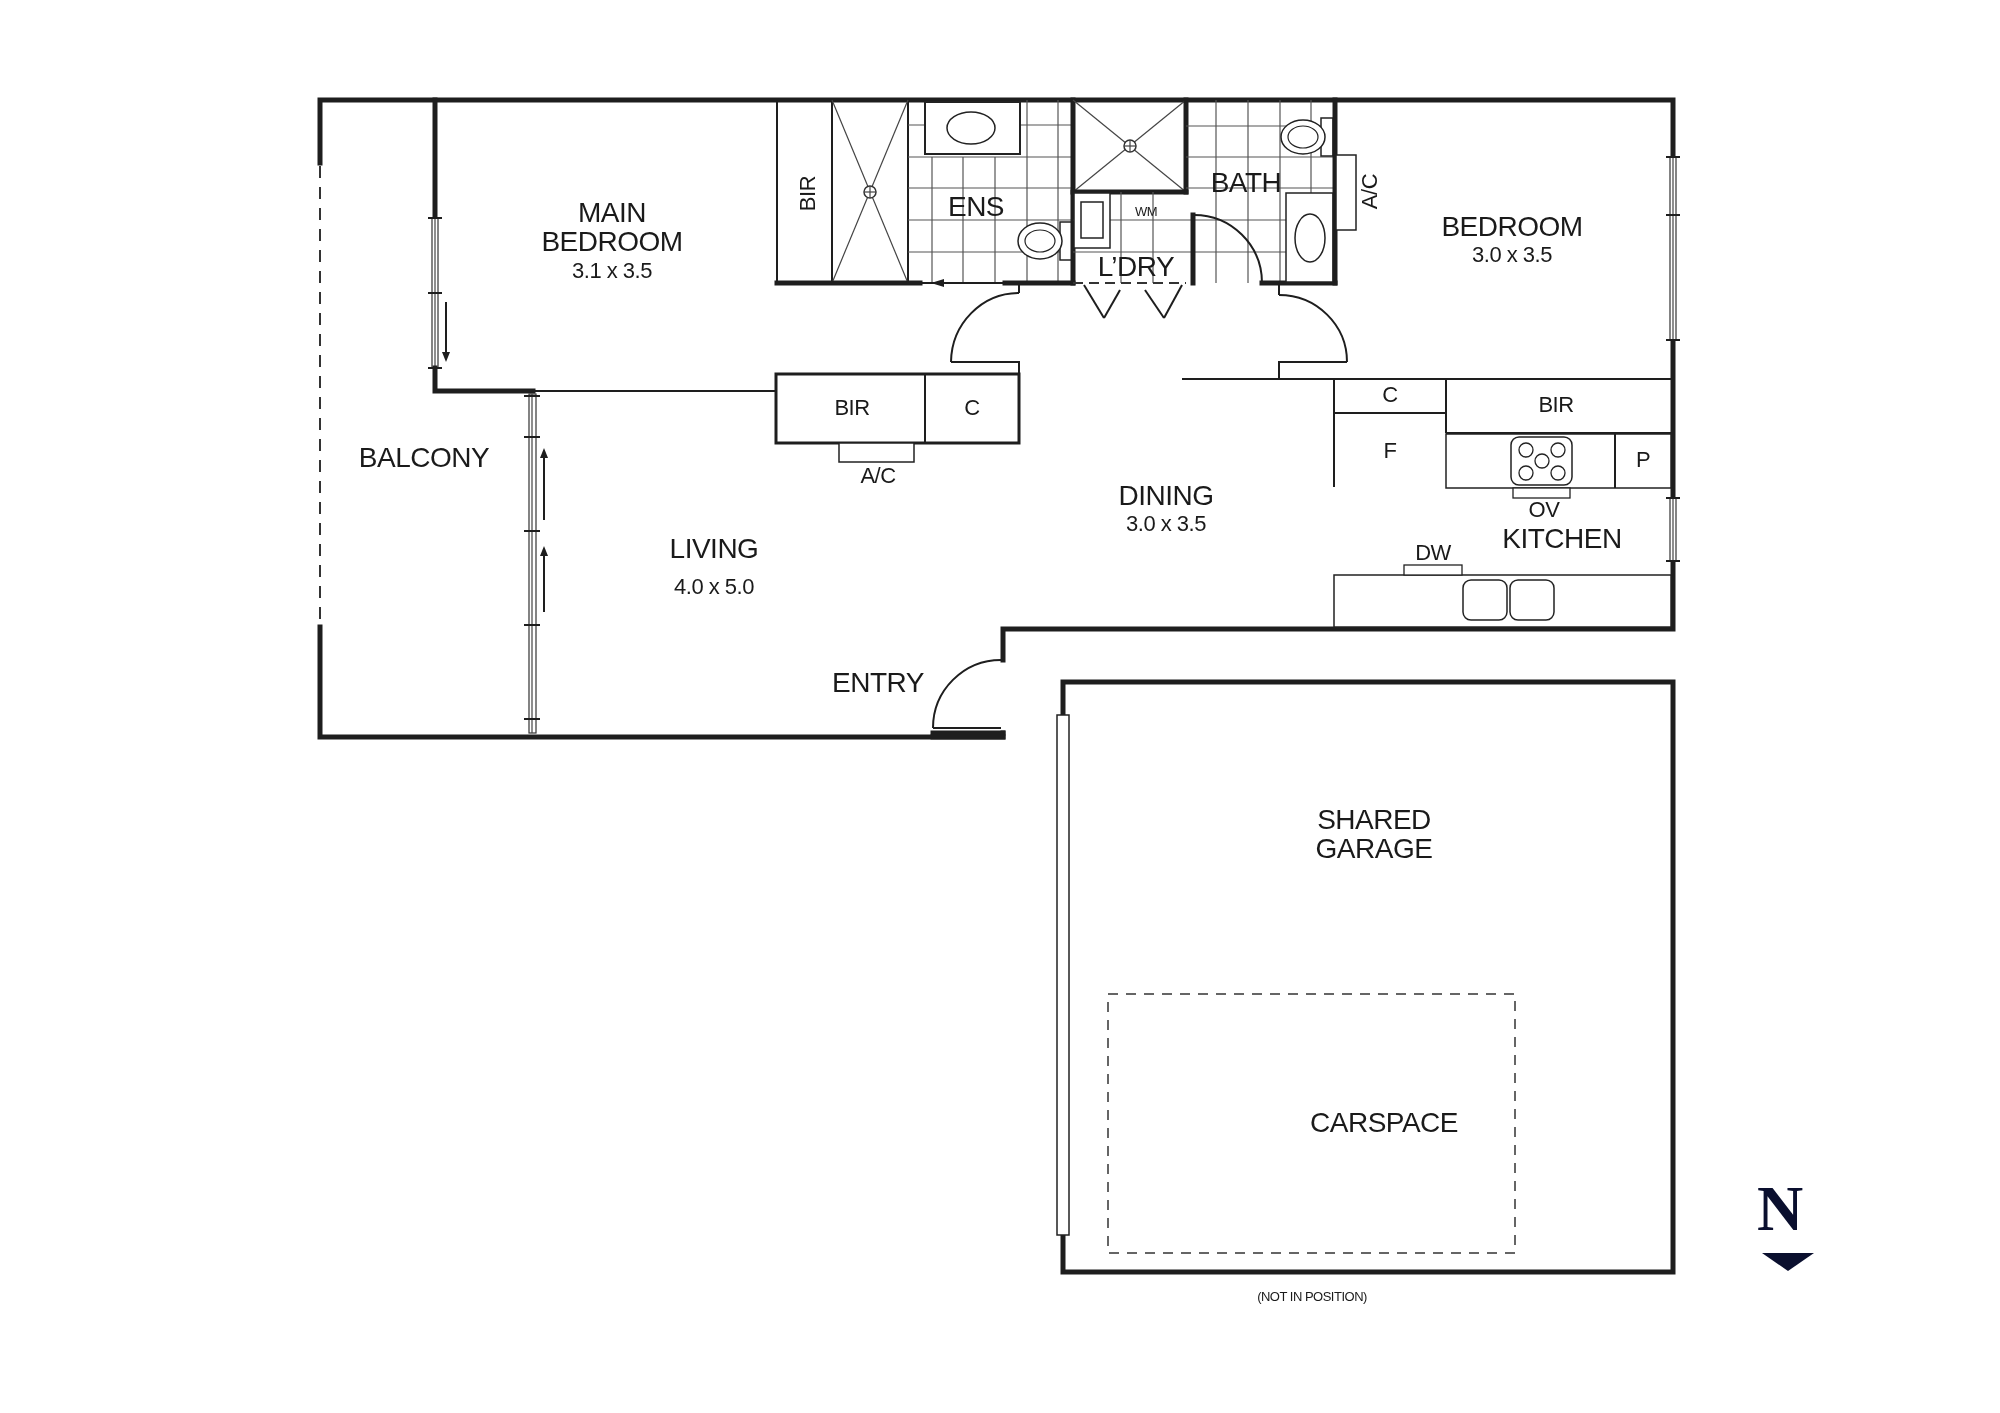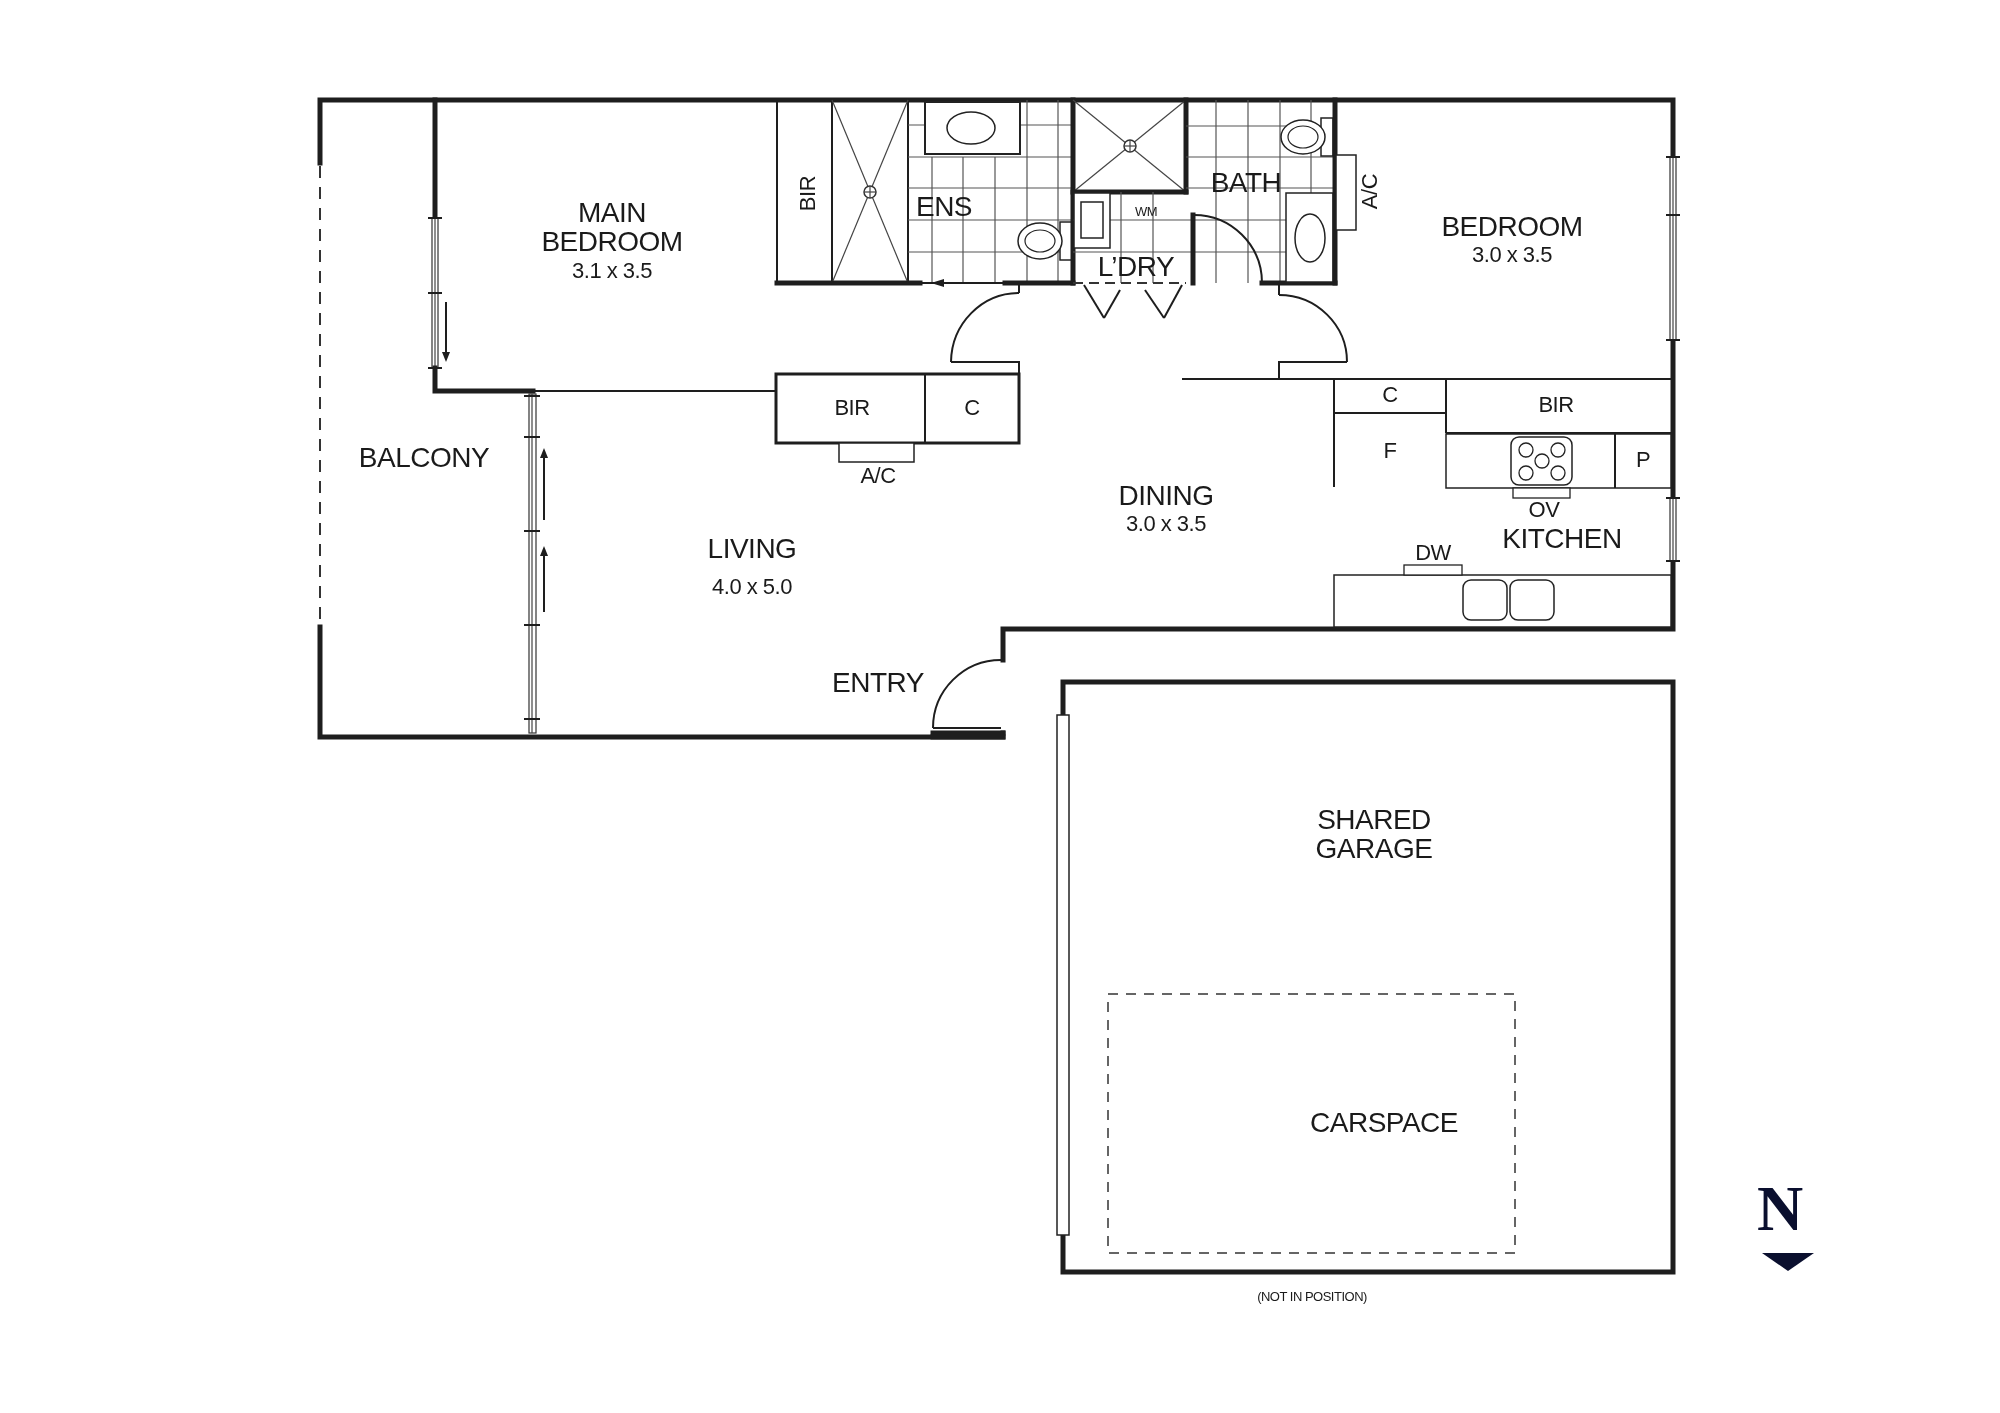--- a/index.html
+++ b/index.html
@@ -203,34 +203,34 @@
   <div>MAIN</div>
   <div>BEDROOM</div>
   <div class="dim" style="margin-top:2px">3.1 x 3.5</div>
 </div>
 
 <div class="lbl big" style="left:1512px;top:212px;">
   <div>BEDROOM</div>
   <div class="dim" style="margin-top:2px">3.0 x 3.5</div>
 </div>
 
-<div class="lbl big" style="left:752px;top:534px;">
+<div class="lbl big" style="left:714px;top:534px;">
   <div>LIVING</div>
   <div class="dim" style="margin-top:12px">4.0 x 5.0</div>
 </div>
 
 <div class="lbl big" style="left:1166px;top:481px;">
   <div>DINING</div>
   <div class="dim" style="margin-top:2px">3.0 x 3.5</div>
 </div>
 
 <div class="lbl big" style="left:1562px;top:524px;">KITCHEN</div>
 <div class="lbl big" style="left:424px;top:443px;">BALCONY</div>
 <div class="lbl big" style="left:878px;top:668px;">ENTRY</div>
-<div class="lbl big" style="left:944px;top:192px;">ENS</div>
+<div class="lbl big" style="left:976px;top:192px;">ENS</div>
 <div class="lbl big" style="left:1246px;top:168px;">BATH</div>
 <div class="lbl big" style="left:1136px;top:252px;">L’DRY</div>
 
 <div class="lbl big" style="left:1374px;top:805px;">
   <div>SHARED</div>
   <div>GARAGE</div>
 </div>
 <div class="lbl big" style="left:1384px;top:1108px;">CARSPACE</div>
 <div class="lbl xs" style="left:1312px;top:1290px;text-align:center;">(NOT IN POSITION)</div>
 

